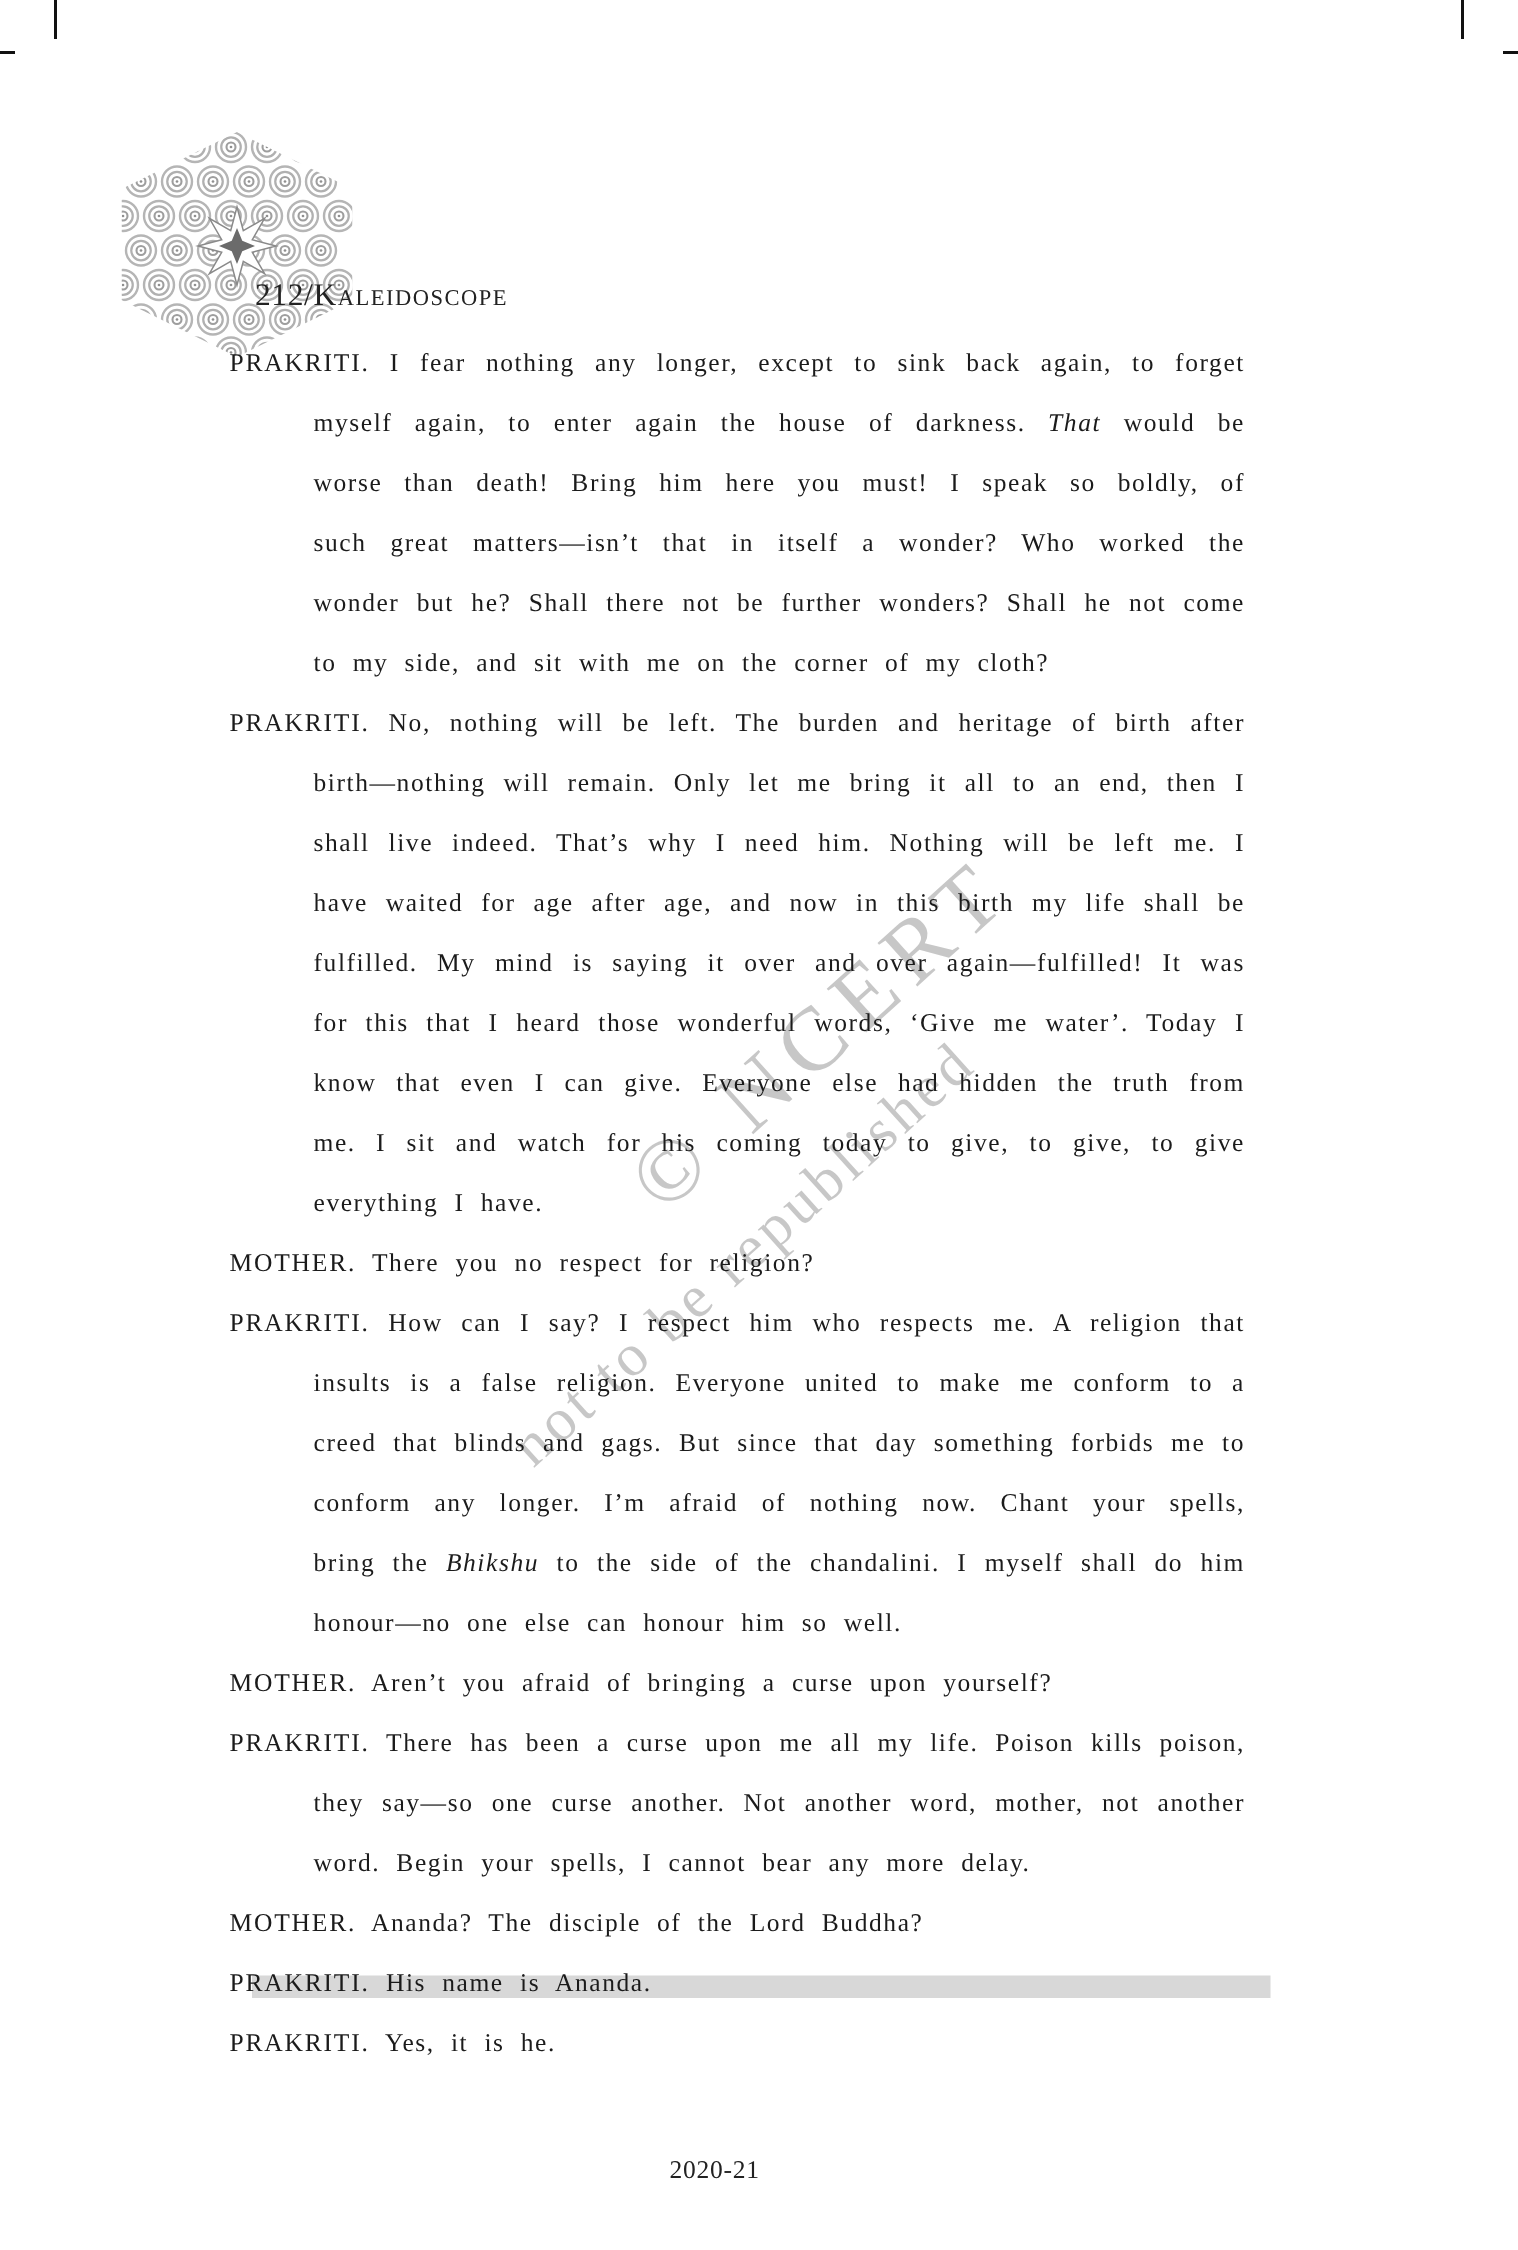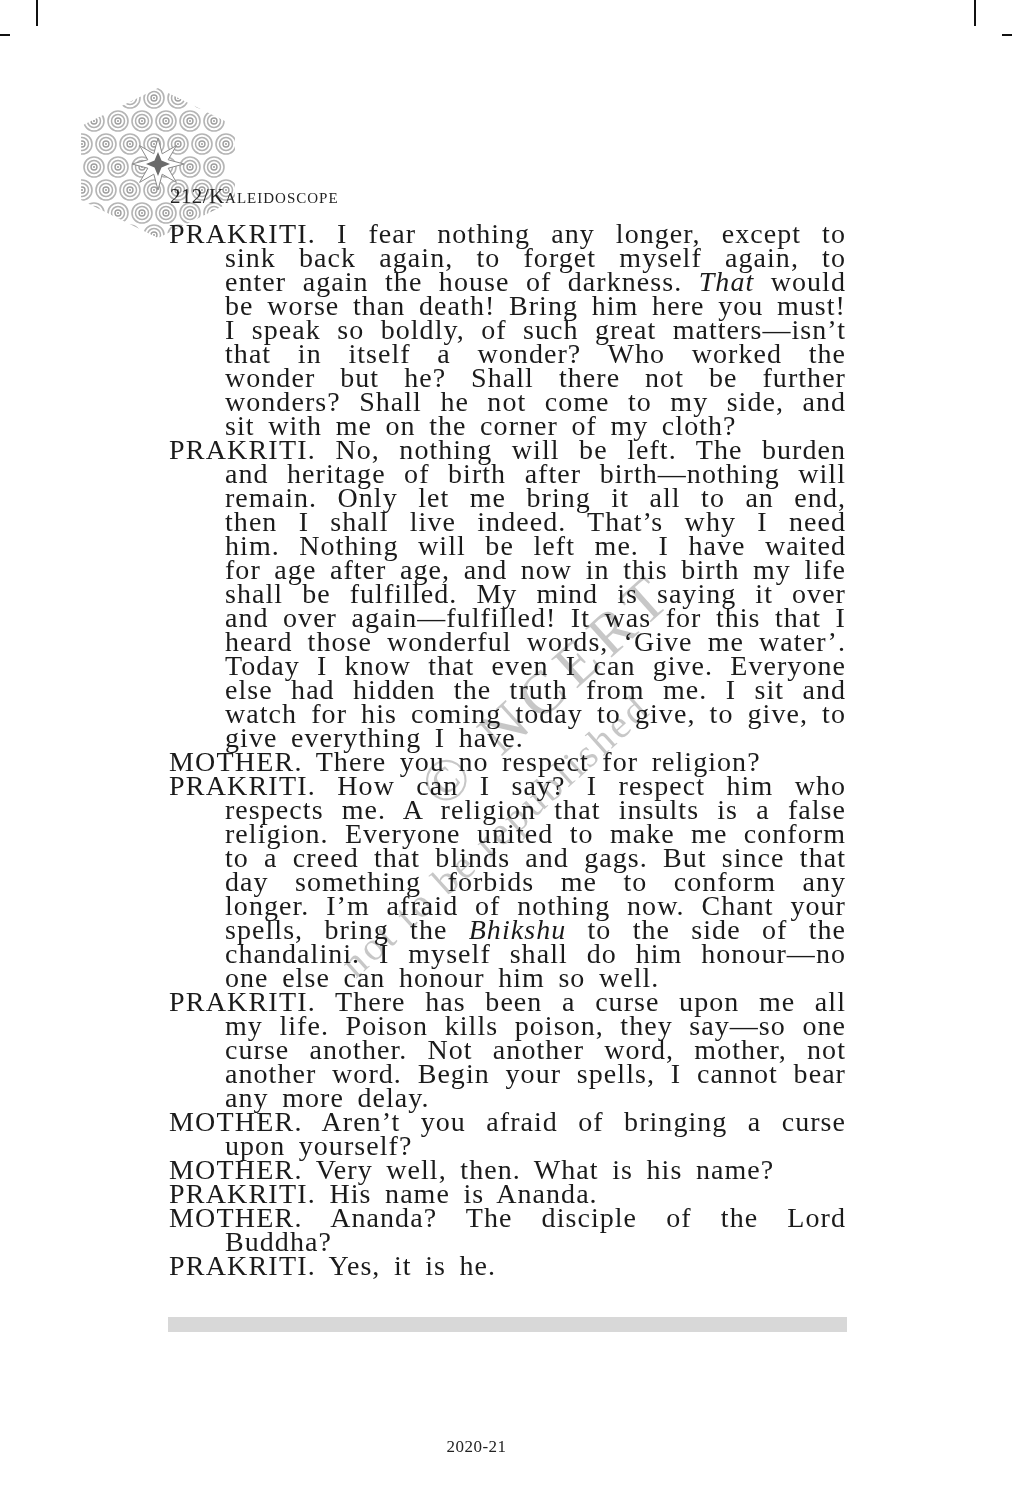--- a/index.html
+++ b/index.html
@@ -26,22 +26,22 @@
   .wm {
     position: absolute; z-index: 1;
     color: rgba(122,122,122,0.42);
     text-align: center; white-space: nowrap;
     font-family: "Liberation Serif", serif;
   }
   .wm1 { left: 327px; top: 655px; width: 440px; font-size: 60px; letter-spacing: 9px; transform: rotate(-42deg); }
   .wm2 { left: 205px; top: 812px; width: 580px; font-size: 40px; letter-spacing: 3px; transform: rotate(-42deg); }
 
   .text {
-    position: absolute; left: 169px; top: 222px; width: 677px; z-index: 2;
-    font-size: 28px; line-height: 24px;
+    position: absolute; left: 153px; top: 222px; width: 677px; z-index: 2;
+    font-size: 17px; line-height: 40px;
     text-align: justify;
     letter-spacing: 1.05px; word-spacing: 5.5px;
   }
   .text p { margin: 0; padding-left: 56px; text-indent: -56px; }
   .speaker { letter-spacing: 1.2px; }
 
   .bar { position: absolute; left: 168px; top: 1317px; width: 679px; height: 15px; background: #d8d8d8; z-index: 0; }
 
   .footer {
     position: absolute; left: 0; top: 1437px; width: 953px; z-index: 2;
@@ -127,23 +127,22 @@
 </div>
 
 <div class="wm wm1">© NCERT</div>
 <div class="wm wm2">not to be republished</div>
 
 <div class="text">
   <p><span class="speaker">PRAKRITI.</span> <span>I fear nothing any longer, except to sink back again, to forget myself again, to enter again the house of darkness. </span><i>That</i><span> would be worse than death! Bring him here you must! I speak so boldly, of such great matters—isn’t that in itself a wonder? Who worked the wonder but he? Shall there not be further wonders? Shall he not come to my side, and sit with me on the corner of my cloth?</span></p>
   <p><span class="speaker">PRAKRITI.</span> <span>No, nothing will be left. The burden and heritage of birth after birth—nothing will remain. Only let me bring it all to an end, then I shall live indeed. That’s why I need him. Nothing will be left me. I have waited for age after age, and now in this birth my life shall be fulfilled. My mind is saying it over and over again—fulfilled! It was for this that I heard those wonderful words, ‘Give me water’. Today I know that even I can give. Everyone else had hidden the truth from me. I sit and watch for his coming today to give, to give, to give everything I have.</span></p>
   <p><span class="speaker">MOTHER.</span> <span>There you no respect for religion?</span></p>
   <p><span class="speaker">PRAKRITI.</span> <span>How can I say? I respect him who respects me. A religion that insults is a false religion. Everyone united to make me conform to a creed that blinds and gags. But since that day something forbids me to conform any longer. I’m afraid of nothing now. Chant your spells, bring the </span><i>Bhikshu</i><span> to the side of the chandalini. I myself shall do him honour—no one else can honour him so well.</span></p>
+  <p><span class="speaker">MOTHER.</span> <span>Aren’t you afraid of bringing a curse upon yourself?</span></p>
   <p><span class="speaker">PRAKRITI.</span> <span>There has been a curse upon me all my life. Poison kills poison, they say—so one curse another. Not another word, mother, not another word. Begin your spells, I cannot bear any more delay.</span></p>
-  <p><span class="speaker">MOTHER.</span> <span>Aren’t you afraid of bringing a curse upon yourself?</span></p>
-  <p><span class="speaker">MOTHER.</span> <span>Very well, then. What is his name?</span></p>
+  <p><span class="speaker">MOTHER.</span> <span>Ananda? The disciple of the Lord Buddha?</span></p>
   <p><span class="speaker">PRAKRITI.</span> <span>His name is Ananda.</span></p>
-  <p><span class="speaker">MOTHER.</span> <span>Ananda? The disciple of the Lord Buddha?</span></p>
   <p><span class="speaker">PRAKRITI.</span> <span>Yes, it is he.</span></p>
 </div>
 
 <div class="bar"></div>
 
 <div class="footer">2020-21</div>
 
 </body></html>

